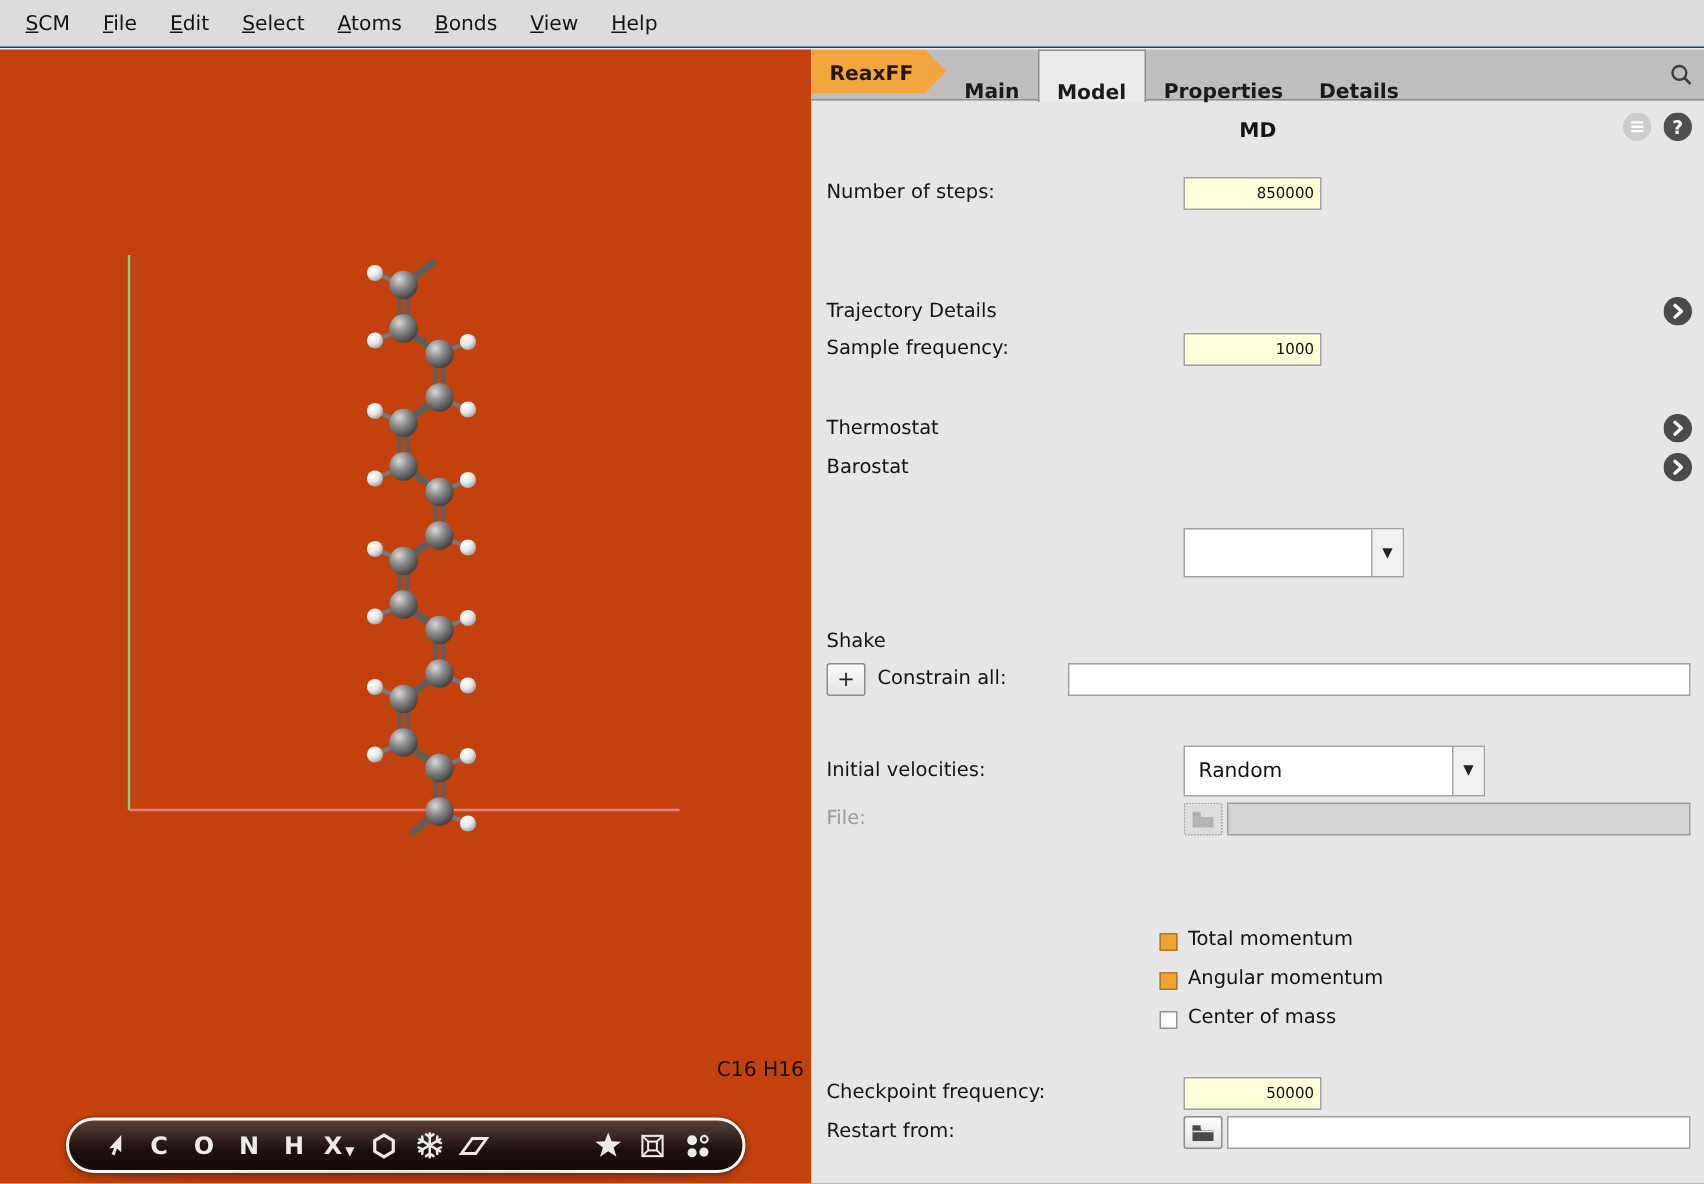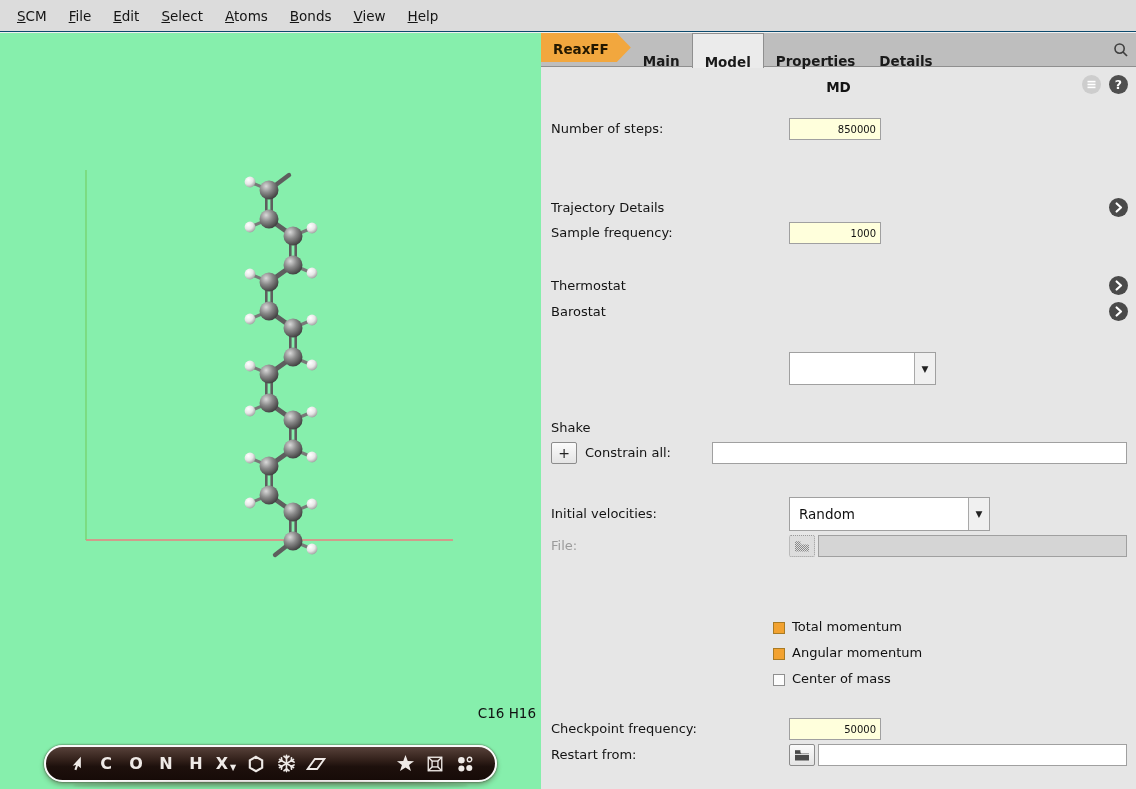--- a/index.html
+++ b/index.html
@@ -6,21 +6,21 @@
   .window{position:relative;width:1136px;height:789px;background:#F0F0F0;overflow:hidden;
           font-family:"DejaVu Sans","Liberation Sans",sans-serif;font-size:13px;color:#141414;}
 
   
   .menubar{position:absolute;left:0;top:0;width:1136px;height:32px;background:#DCDCDC;
            border-bottom:1px solid #0c4a6e;display:flex;align-items:center;padding-left:6px;box-sizing:border-box;}
   .menu-item{padding:4px 11px;font-size:13.5px;cursor:default;}
   .menu-item .ul{text-decoration:underline;}
 
   
-  .viewer{position:absolute;left:0;top:33px;width:541px;height:756px;background:#86efac;}
+  .viewer{position:absolute;left:0;top:33px;width:541px;height:756px;background:#c2410c;}
   .viewer svg.scene{position:absolute;left:0;top:0;}
   .formula{position:absolute;right:5px;top:672px;font-size:13.5px;color:#111;}
 
   
   .pill{position:absolute;left:44px;top:712px;width:453px;height:37px;border-radius:19px;
         background:linear-gradient(180deg,#57413a 0%,#32201a 40%,#1d100c 60%,#170b08 100%);
         border:2px solid #FAFAFA;box-sizing:border-box;
         box-shadow:0 0 2px rgba(40,20,12,.8),0 3px 5px rgba(60,30,20,.35);
         display:flex;align-items:center;padding:0 15px;gap:0;}
   .pill::after{content:"";position:absolute;left:6%;right:6%;top:103%;height:9px;border-radius:50%;

